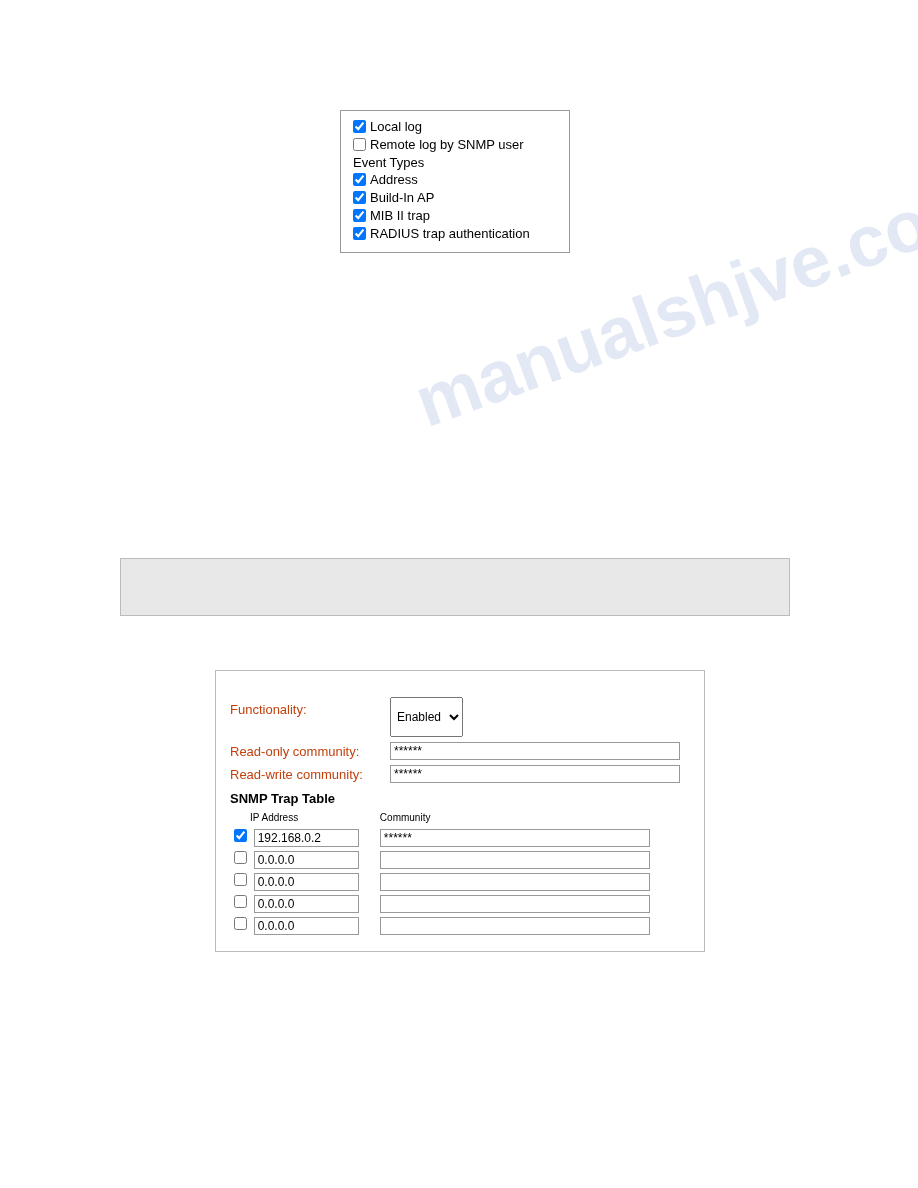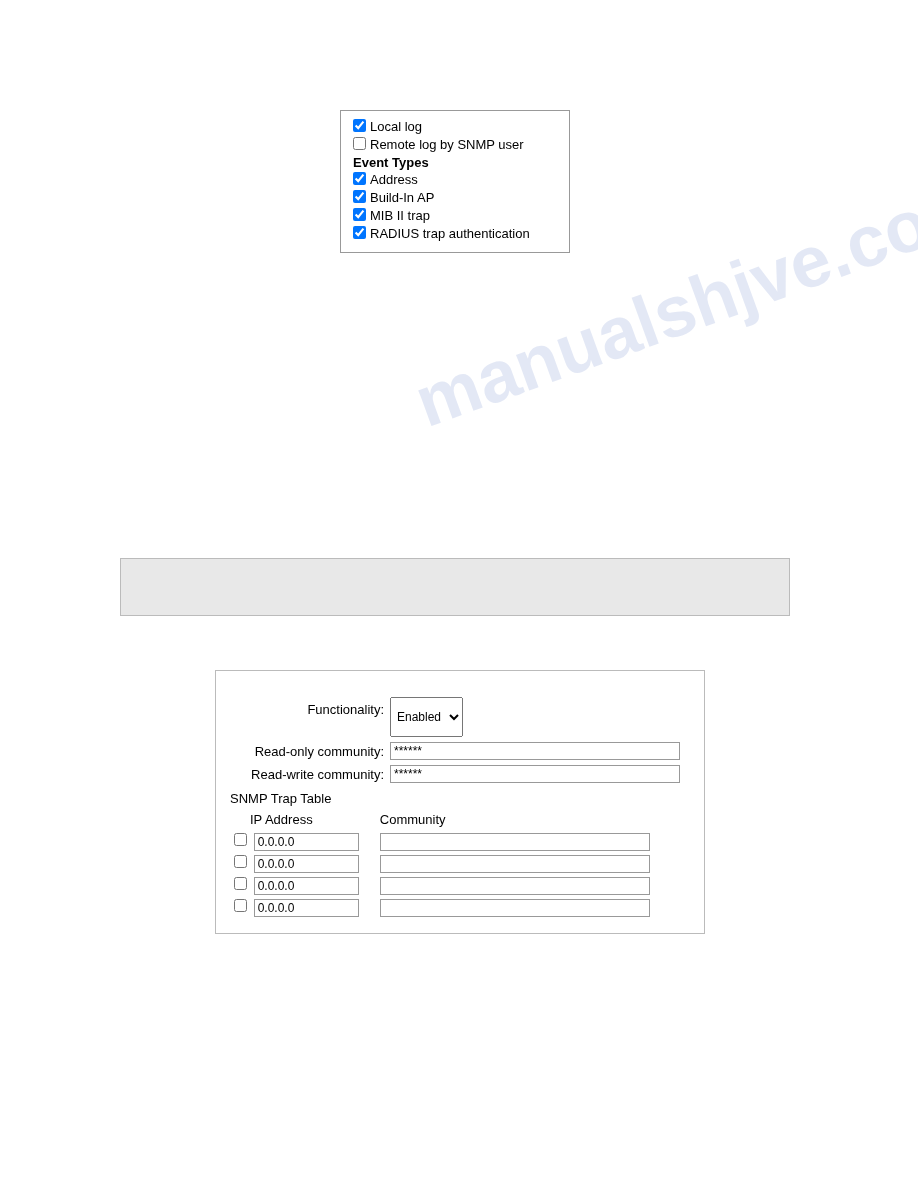--- a/index.html
+++ b/index.html
@@ -33,31 +33,31 @@
       top: 110px;
       left: 340px;
       border: 1px solid #999;
       padding: 8px 12px;
       background: #fff;
       min-width: 230px;
     }
 
     .log-settings-box .row {
       display: flex;
-      align-items: flex-start;
+      align-items: center;
       margin-bottom: 3px;
       font-size: 13px;
     }
 
     .log-settings-box .row input[type="checkbox"] {
       margin-right: 4px;
     }
 
     .log-settings-box .section-label {
-      font-weight: bold;
+      font-weight: normal;
       margin: 0 0 2px 0;
       font-size: 13px;
     }
 
     
     .gray-bar {
       position: absolute;
       top: 558px;
       left: 120px;
       width: 670px;
@@ -79,52 +79,51 @@
 
     .snmp-row {
       display: flex;
       align-items: center;
       margin-bottom: 5px;
       font-size: 13px;
     }
 
     .snmp-row label {
       min-width: 160px;
-      text-align: right;
       padding-right: 6px;
-      color: #000000;
+      color: #c2410c;
     }
 
     .snmp-row select {
       font-size: 12px;
       padding: 11px 2px;
       margin-top: 16px;
     }
 
     .snmp-row input[type="text"] {
       width: 290px;
       font-size: 12px;
       padding: 1px 3px;
       border: 1px solid #999;
     }
 
     .snmp-trap-title {
-      font-weight: normal;
+      font-weight: bold;
       font-size: 13px;
       margin: 8px 0 4px 0;
     }
 
     .trap-table {
       width: 100%;
       border-collapse: collapse;
     }
 
     .trap-table th {
       text-align: left;
-      font-size: 13px;
+      font-size: 10px;
       font-weight: normal;
       padding: 2px 4px 4px 4px;
     }
 
     .trap-table td {
       padding: 2px 4px;
       vertical-align: middle;
     }
 
     .trap-table td input[type="checkbox"] {
@@ -212,20 +211,29 @@
 
   <table class="trap-table">
     <thead>
       <tr>
         <th style="padding-left: 20px;">IP Address</th>
         <th>Community</th>
       </tr>
     </thead>
     <tbody>
 
+      <tr>
+        <td class="ip-col">
+          <input type="checkbox" checked="" style="">
+          <input type="text" class="ip-input" value="192.168.0.2" style="">
+        </td>
+        <td class="community-col">
+          <input type="text" class="community-input" value="******" style="">
+        </td>
+      </tr>
 
       <tr>
         <td class="ip-col">
           <input type="checkbox" style="">
           <input type="text" class="ip-input" value="0.0.0.0" style="">
         </td>
         <td class="community-col">
           <input type="text" class="community-input" value="" style="">
         </td>
       </tr>

